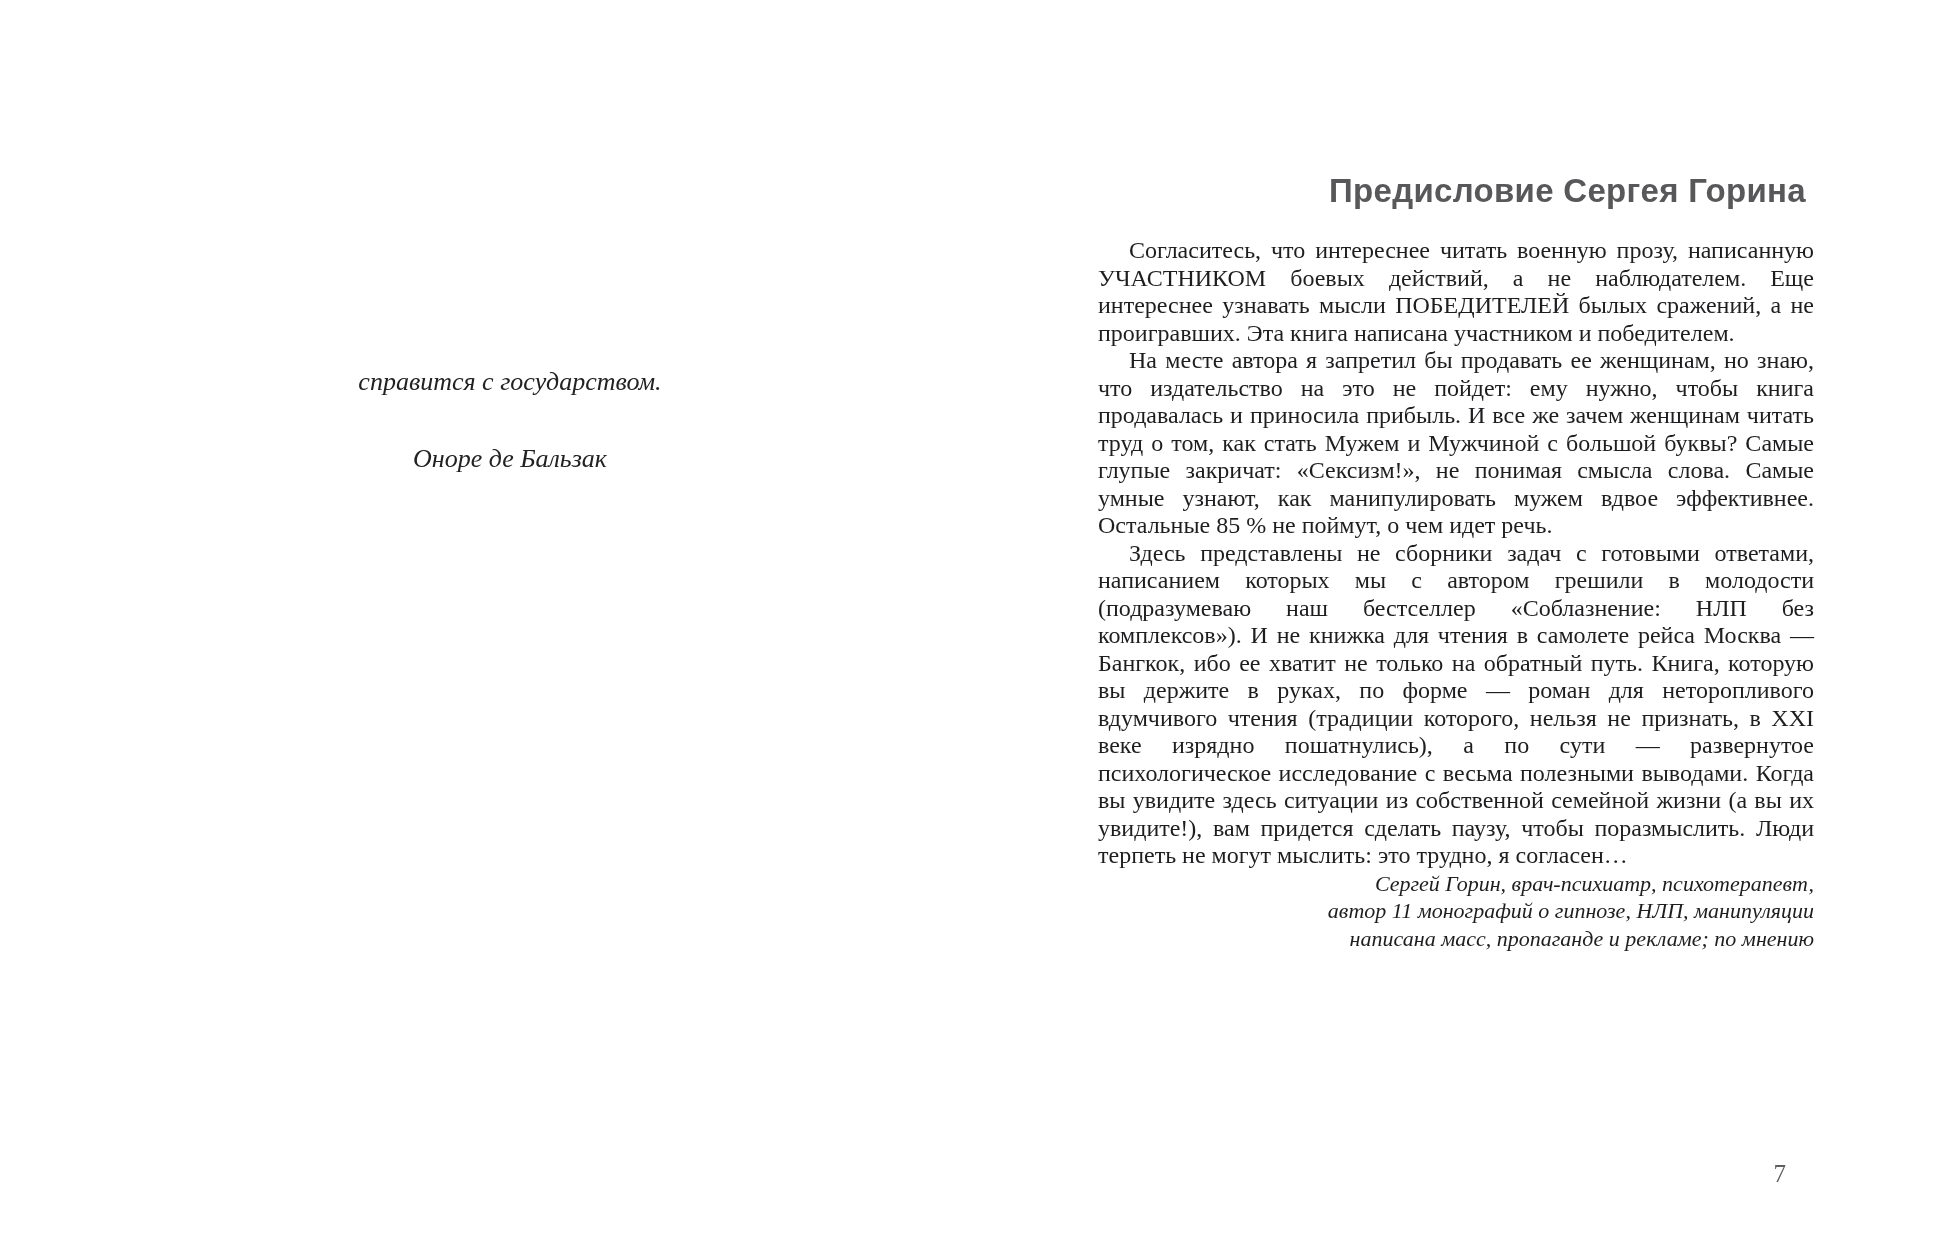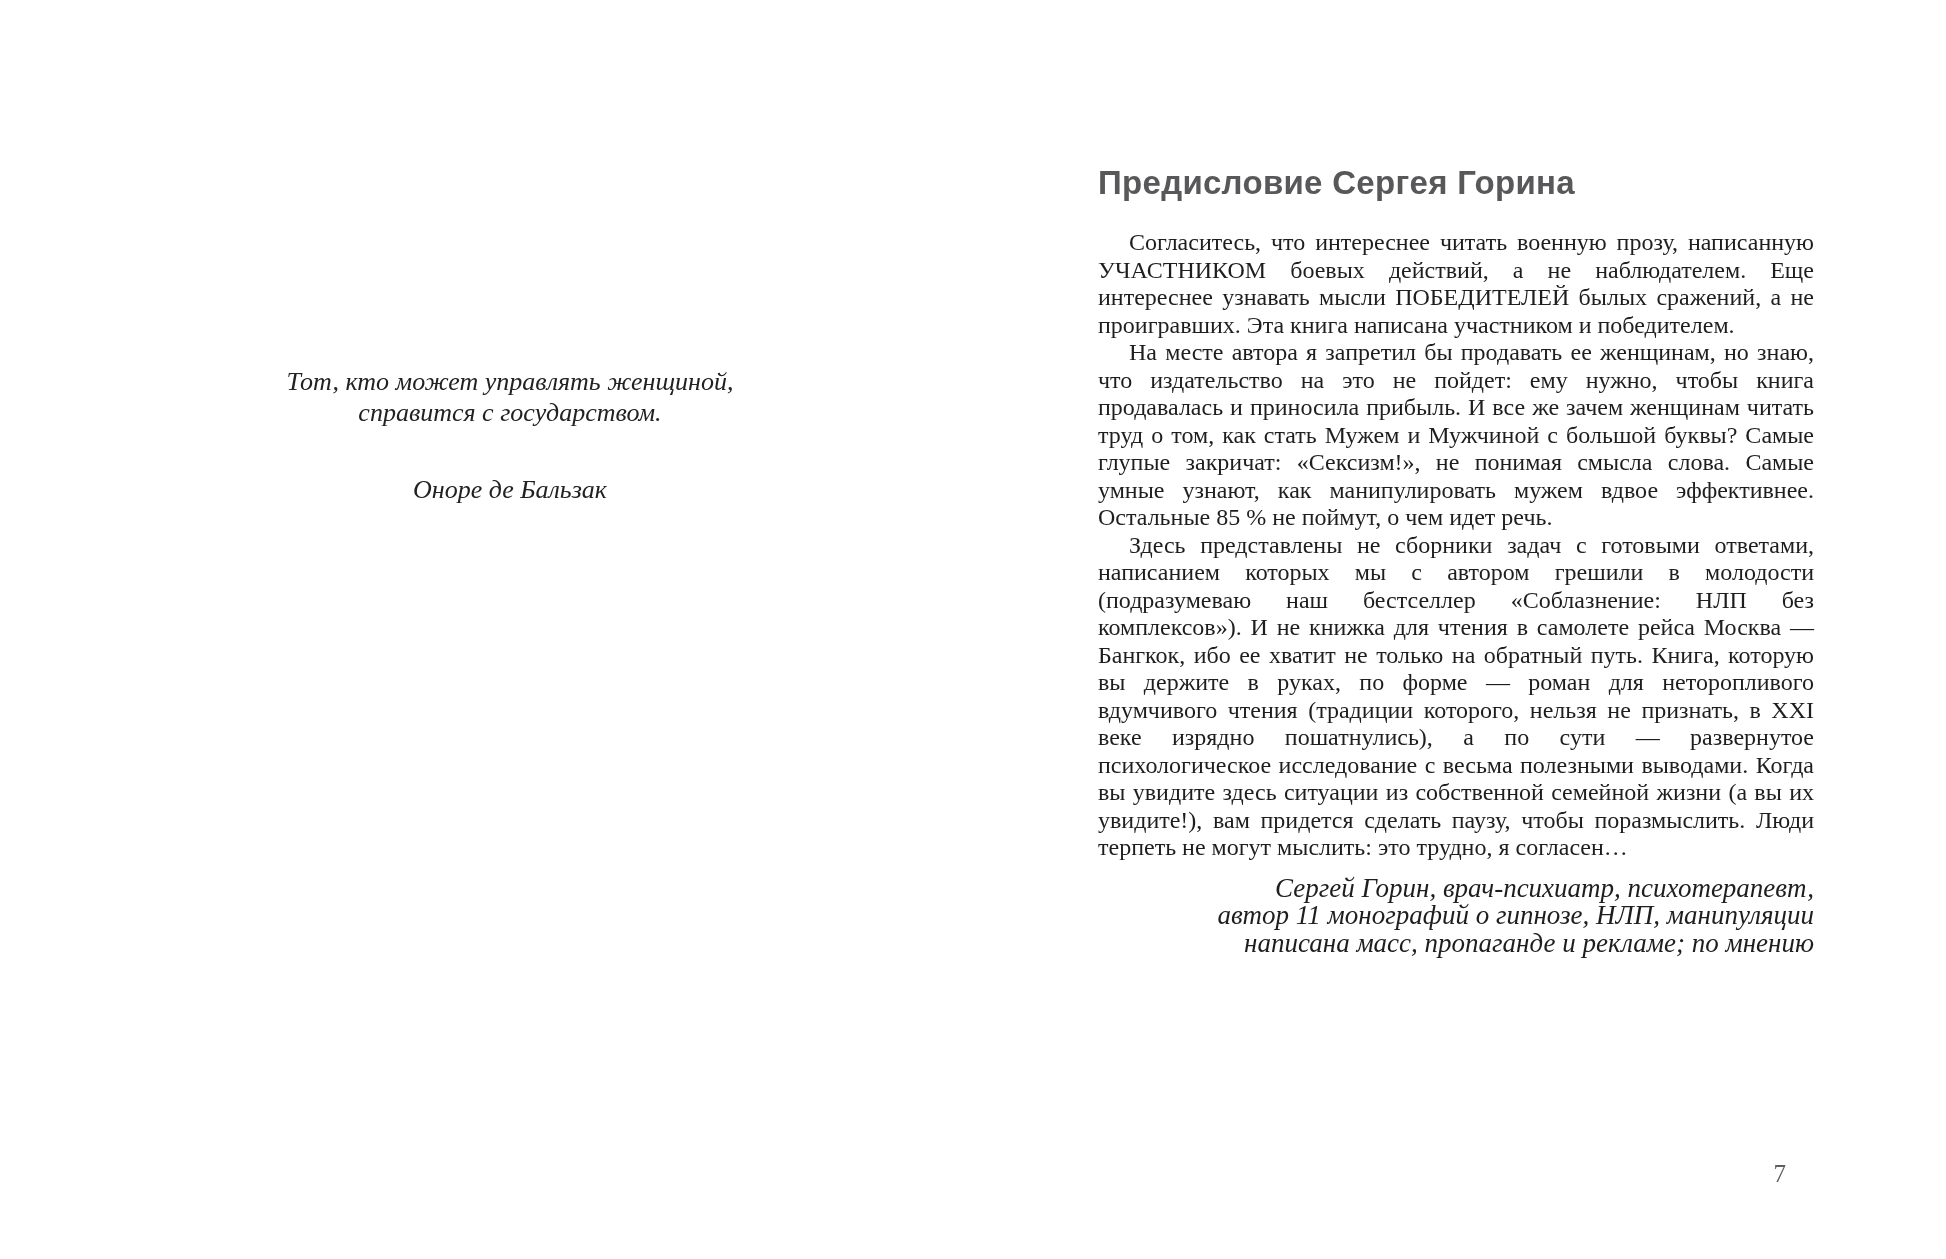--- a/index.html
+++ b/index.html
@@ -28,44 +28,43 @@
   .epigraph .author { margin-top: 46px; }
 
   
   .right-col {
     position: absolute;
     left: 1098px;
     top: 0;
     width: 716px;
   }
   .preface-title {
-    margin: 0;
+    margin: 8px;
     padding-top: 164px;
-    text-align: left;
+    text-align: right;
     font-family: "Liberation Sans", sans-serif;
     font-weight: bold;
     font-size: 33px;
     line-height: 38px;
     letter-spacing: 0.3px;
     color: #58585a;
   }
   .body-text {
     margin-top: 27px;
     font-size: 24px;
     line-height: 27.5px;
     text-align: justify;
     hyphens: auto;
   }
   .body-text p { margin: 0; text-indent: 31px; }
 
   .signature {
-    margin-top: 13px;
     text-align: right;
     font-style: italic;
-    font-size: 27px;
+    font-size: 22px;
     line-height: 27.5px;
   }
 
   .page-number {
     position: absolute;
     left: 1098px;
     top: 1160px;
     width: 716px;
     padding-right: 0;
     box-sizing: border-box;
@@ -75,21 +74,20 @@
   }
   .page-number span { margin-right: 28px; }
 </style>
 </head>
 <body>
 
 <div class="canvas">
 
   <div>
     <div class="epigraph">
-      <div>Тот, кто может управлять женщиной,</div>
       <div>справится с государством.</div>
       <div class="author">Оноре де Бальзак</div>
     </div>
   </div>
 
   <div class="right-col">
     <h1 class="preface-title">Предисловие Сергея Горина</h1>
 
     <div class="body-text">
       <p>Согласитесь, что интереснее читать военную прозу, написанную УЧАСТНИКОМ боевых действий, а не наблюдателем. Еще интереснее узнавать мысли ПОБЕДИТЕЛЕЙ былых сражений, а не проигравших. Эта книга написана участником и победителем.</p>

